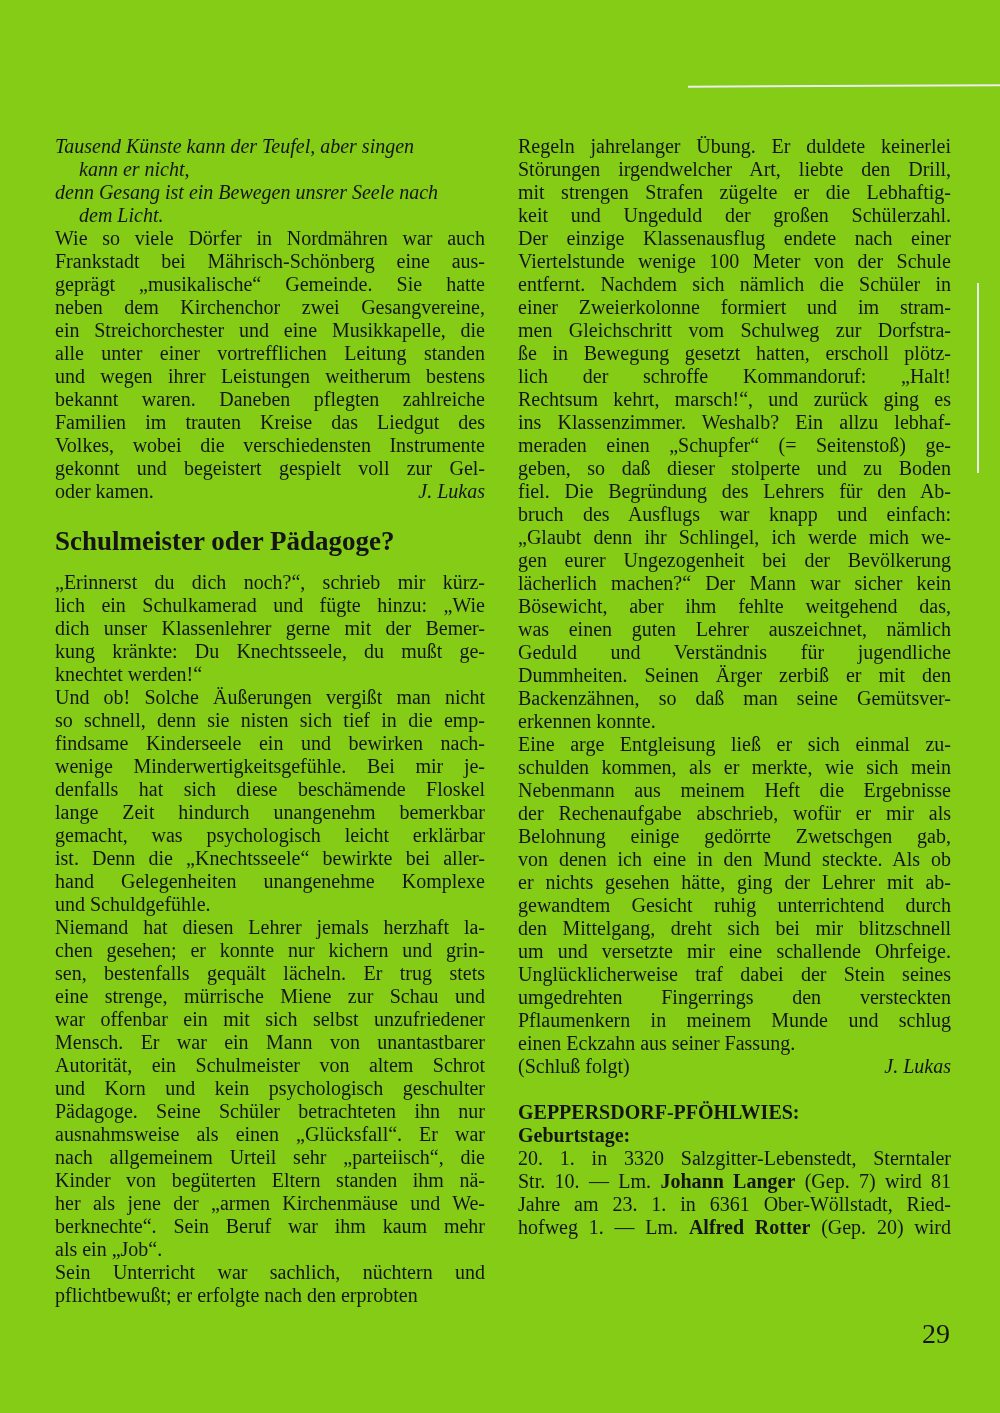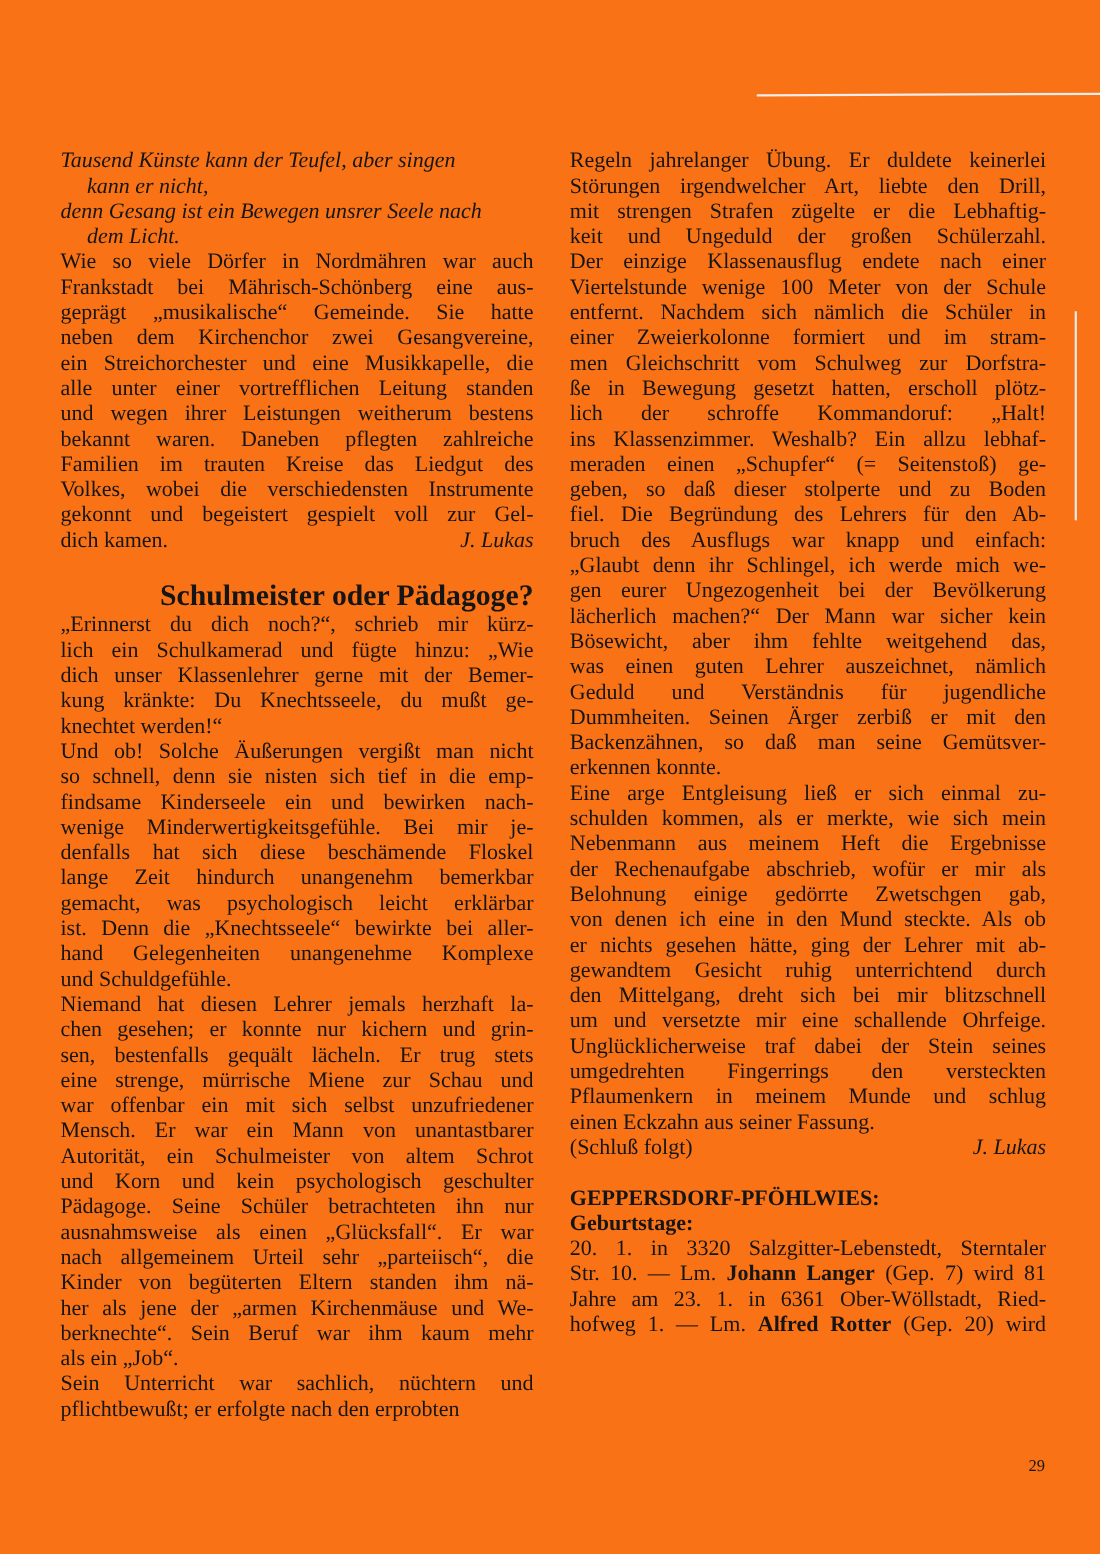--- a/index.html
+++ b/index.html
@@ -1,20 +1,20 @@
 <!DOCTYPE html>
 <html lang="de"><head>
 <meta charset="utf-8">
 <style>
   html, body { margin: 0; padding: 0; background: #ffffff; }
   .page {
     position: relative;
     width: 1000px;
     height: 1413px;
-    background: #f97316;
+    background: #84cc16;
     font-family: "Liberation Serif", "DejaVu Serif", serif;
     color: #151515;
     overflow: hidden;
   }
   .column { position: absolute; top: 135px; }
   #col-left  { left: 55px;  width: 430px; }
   #col-right { left: 518px; width: 433px; }
   .line {
     font-size: 20px;
     line-height: 23px;
@@ -25,30 +25,30 @@
   }
   .line.left { text-align: left; text-align-last: left; }
   .line.split { display: flex; justify-content: space-between; text-align: left; text-align-last: left; }
   .line.indent { padding-left: 24px; }
   .italic { font-style: italic; text-align: right; }
   .bold { font-weight: bold; }
   .heading {
     font-size: 27px;
     line-height: 31px;
     font-weight: bold;
-    text-align: right;
+    text-align: left;
     margin-top: 23px;
-    margin-bottom: 0;
+    margin-bottom: 14px;
   }
   .gap { height: 23px; }
   .page-number {
     position: absolute;
     top: 1322px;
     right: 50px;
-    font-size: 15px;
+    font-size: 28px;
     line-height: 23px;
   }
   .artifact-h {
     position: absolute;
     left: 688px; top: 85px;
     width: 312px; height: 2px;
     background: #ededed;
     transform: rotate(-0.25deg);
   }
   .artifact-v {
@@ -74,21 +74,21 @@
       <div class="line">geprägt „musikalische“ Gemeinde. Sie hatte</div>
       <div class="line">neben dem Kirchenchor zwei Gesangvereine,</div>
       <div class="line">ein Streichorchester und eine Musikkapelle, die</div>
       <div class="line">alle unter einer vortrefflichen Leitung standen</div>
       <div class="line">und wegen ihrer Leistungen weitherum bestens</div>
       <div class="line">bekannt waren. Daneben pflegten zahlreiche</div>
       <div class="line">Familien im trauten Kreise das Liedgut des</div>
       <div class="line">Volkes, wobei die verschiedensten Instrumente</div>
       <div class="line">gekonnt und begeistert gespielt voll zur Gel-</div>
       <div class="line split">
-        <span>dich kamen.</span>
+        <span>oder kamen.</span>
         <span class="italic">J. Lukas</span>
       </div>
       <div class="heading">Schulmeister oder Pädagoge?</div>
       <div class="line">„Erinnerst du dich noch?“, schrieb mir kürz-</div>
       <div class="line">lich ein Schulkamerad und fügte hinzu: „Wie</div>
       <div class="line">dich unser Klassenlehrer gerne mit der Bemer-</div>
       <div class="line">kung kränkte: Du Knechtsseele, du mußt ge-</div>
       <div class="line left">knechtet werden!“</div>
       <div class="line">Und ob! Solche Äußerungen vergißt man nicht</div>
       <div class="line">so schnell, denn sie nisten sich tief in die emp-</div>
@@ -123,20 +123,21 @@
       <div class="line">Störungen irgendwelcher Art, liebte den Drill,</div>
       <div class="line">mit strengen Strafen zügelte er die Lebhaftig-</div>
       <div class="line">keit und Ungeduld der großen Schülerzahl.</div>
       <div class="line">Der einzige Klassenausflug endete nach einer</div>
       <div class="line">Viertelstunde wenige 100 Meter von der Schule</div>
       <div class="line">entfernt. Nachdem sich nämlich die Schüler in</div>
       <div class="line">einer Zweierkolonne formiert und im stram-</div>
       <div class="line">men Gleichschritt vom Schulweg zur Dorfstra-</div>
       <div class="line">ße in Bewegung gesetzt hatten, erscholl plötz-</div>
       <div class="line">lich der schroffe Kommandoruf: „Halt!</div>
+      <div class="line">Rechtsum kehrt, marsch!“, und zurück ging es</div>
       <div class="line">ins Klassenzimmer. Weshalb? Ein allzu lebhaf-</div>
       <div class="line">meraden einen „Schupfer“ (= Seitenstoß) ge-</div>
       <div class="line">geben, so daß dieser stolperte und zu Boden</div>
       <div class="line">fiel. Die Begründung des Lehrers für den Ab-</div>
       <div class="line">bruch des Ausflugs war knapp und einfach:</div>
       <div class="line">„Glaubt denn ihr Schlingel, ich werde mich we-</div>
       <div class="line">gen eurer Ungezogenheit bei der Bevölkerung</div>
       <div class="line">lächerlich machen?“ Der Mann war sicher kein</div>
       <div class="line">Bösewicht, aber ihm fehlte weitgehend das,</div>
       <div class="line">was einen guten Lehrer auszeichnet, nämlich</div>

